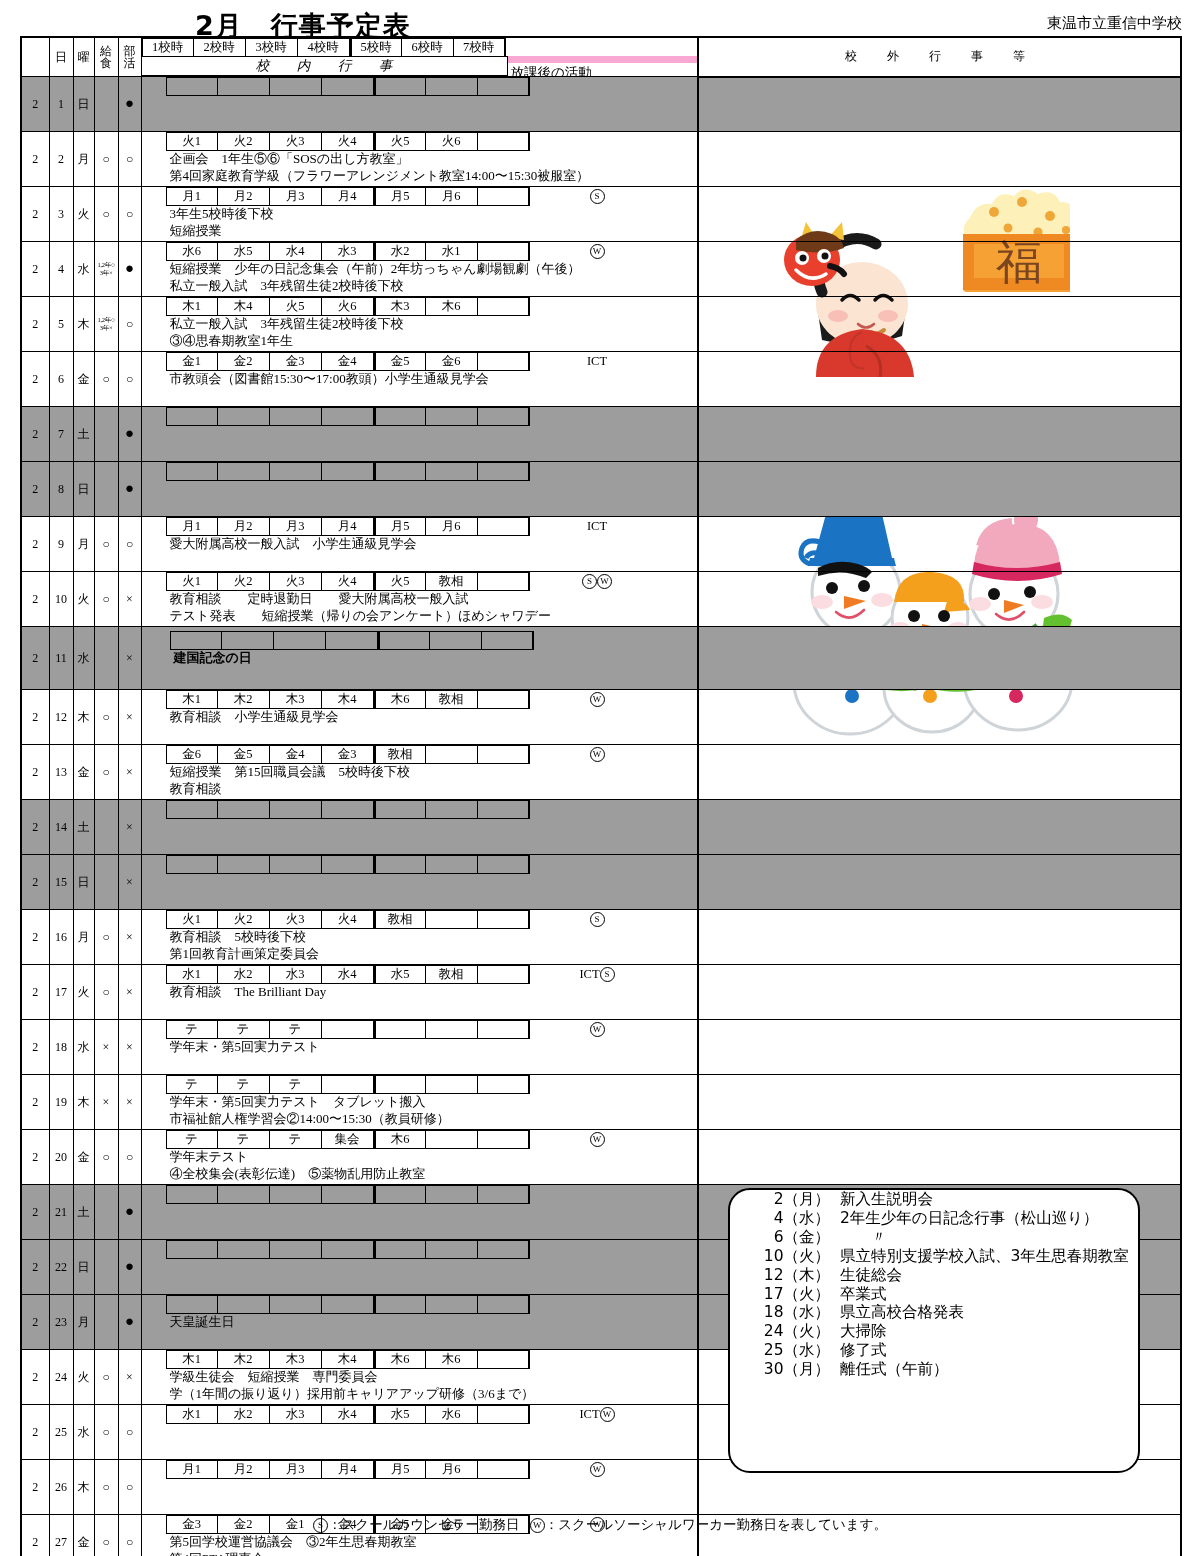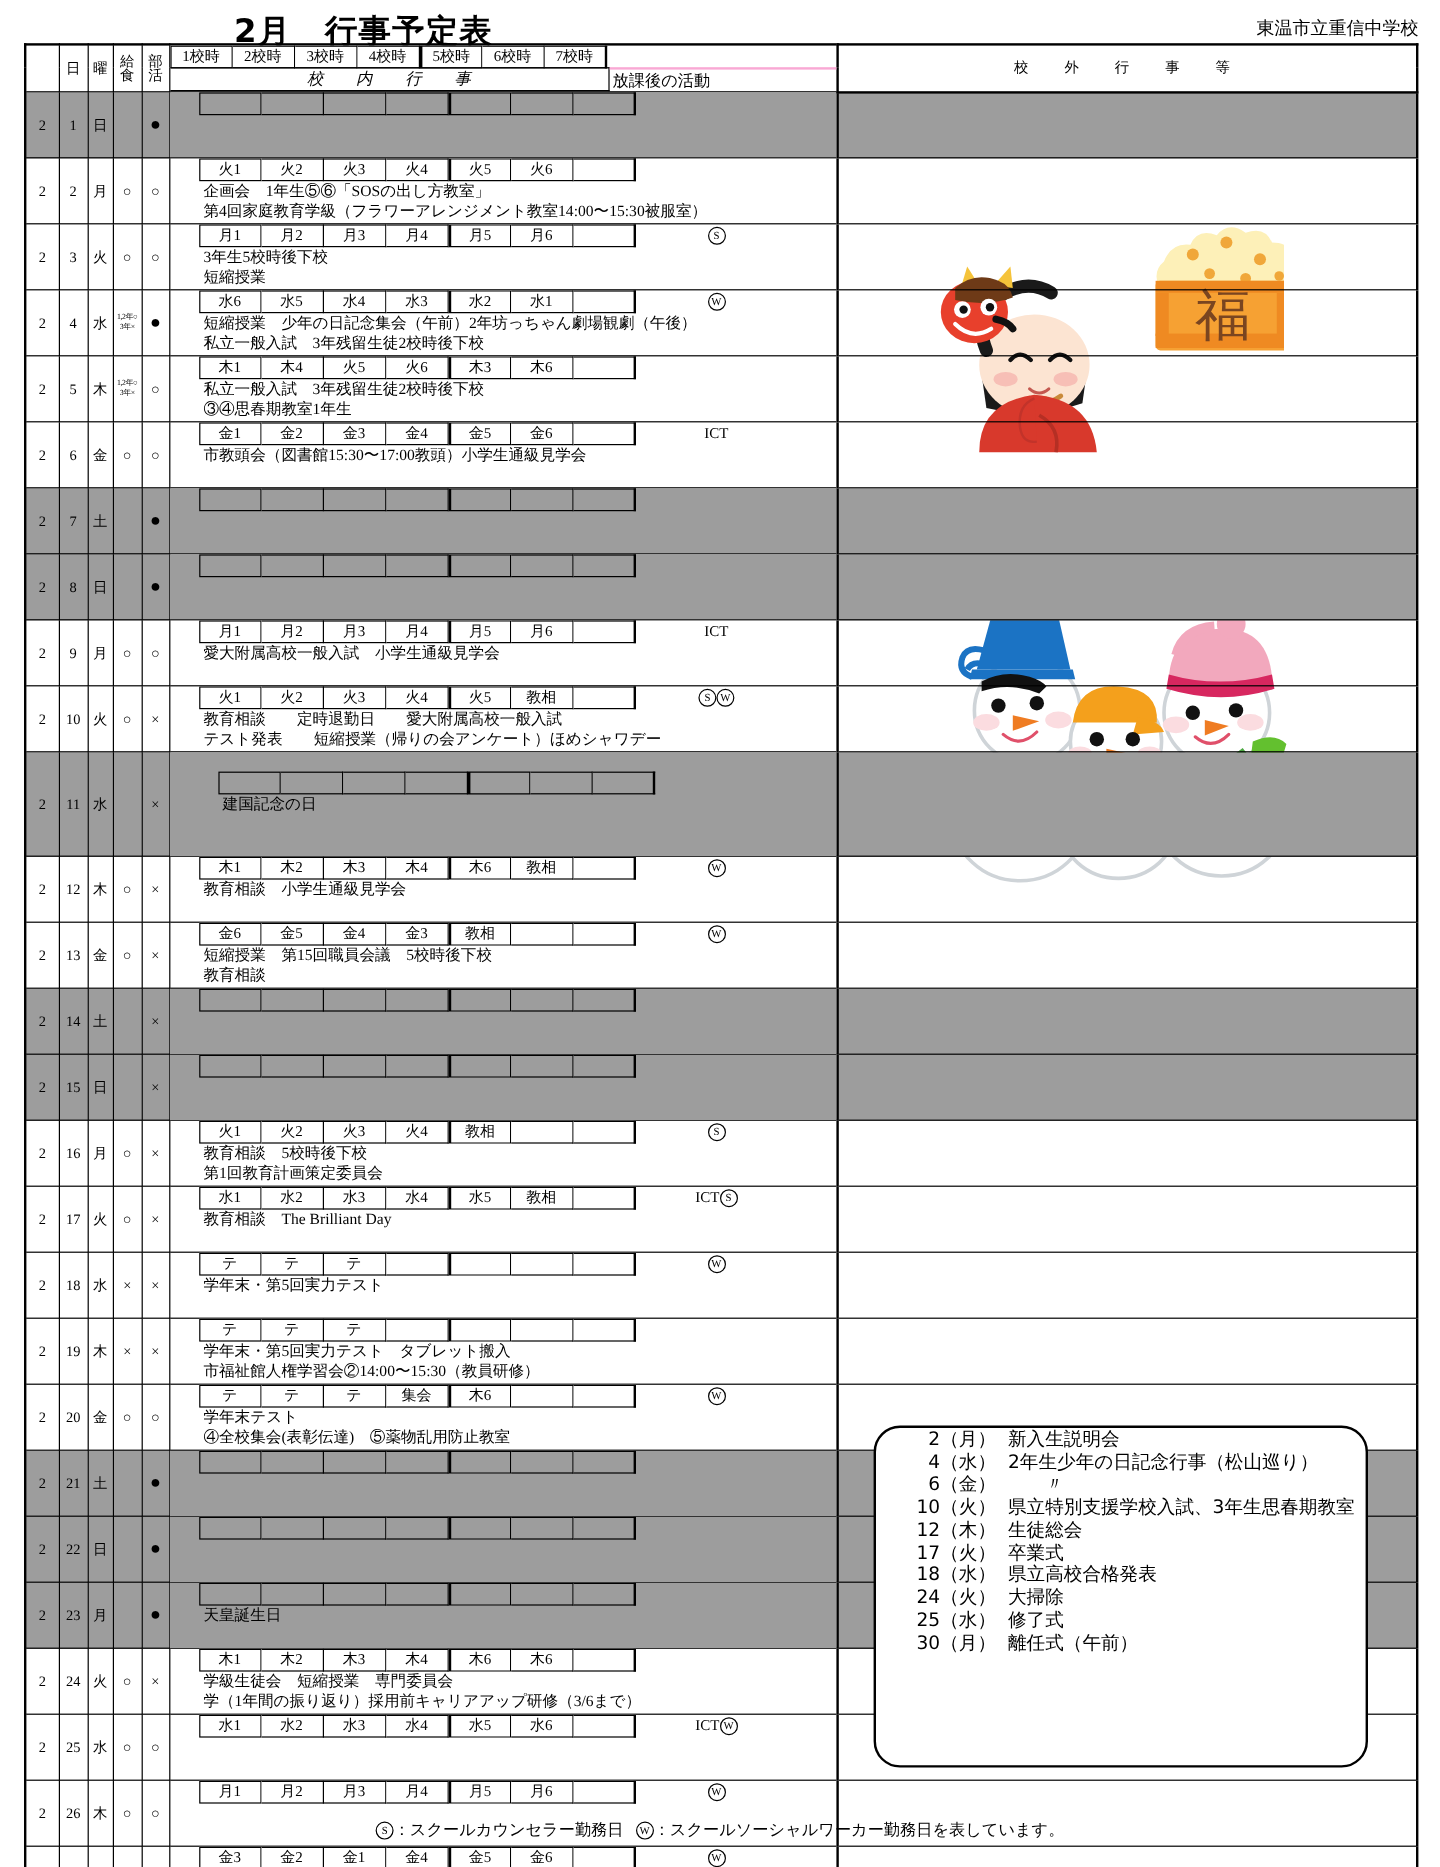--- a/index.html
+++ b/index.html
@@ -258,21 +258,21 @@
               <div class="pcell">6校時</div>
               <div class="pcell lastp">7校時</div>
             </div>
         </td>
         <td rowspan="2" class="kougai outer">校　外　行　事　等</td>
       </tr>
       <tr>
         <td style="border-top:none;padding:0;height:20px">
           <div style="display:flex;height:20px">
             <div style="width:366px;border:1px solid #000;border-left:none;box-sizing:border-box" class="kounai">校　内　行　事</div>
-            <div style="flex:1;border-top:2px solid #f9a8d4;box-sizing:border-box;line-height:19px" class="hokago">放課後の活動</div>
+            <div style="flex:1;border-top:7px solid #f9a8d4;box-sizing:border-box;line-height:19px" class="hokago">放課後の活動</div>
           </div>
         </td>
       </tr>
 
     <tr class="dayrow">
           <td class="cmonth gray">2</td>
           <td class="cday gray">1</td>
           <td class="cwd gray">日</td>
           <td class="cmark gray"></td>
           <td class="cmark gray"><span class="dot">●</span></td>
@@ -507,21 +507,21 @@
             </div>
           </td>
           <td class="" style="border-left: 2px solid rgb(0, 0, 0); border-right: 2px solid rgb(0, 0, 0);"></td>
         </tr>
         <tr class="dayrow">
           <td class="cmonth gray">2</td>
           <td class="cday gray">11</td>
           <td class="cwd gray">水</td>
           <td class="cmark gray"></td>
           <td class="cmark gray">×</td>
-          <td class="periods gray" style="padding: 16px;">
+          <td class="periods gray" style="padding: 4px; font-weight: bold;">
             <div class="cellwrap">
               <div class="pstrip">
                 <div class="pcell first gr"></div>
                 <div class="pcell gr"></div>
                 <div class="pcell gr"></div>
                 <div class="pcell gr"></div>
                 <div class="pcell sep gr"></div>
                 <div class="pcell gr"></div>
                 <div class="pcell lastp gr"></div>
               </div>

